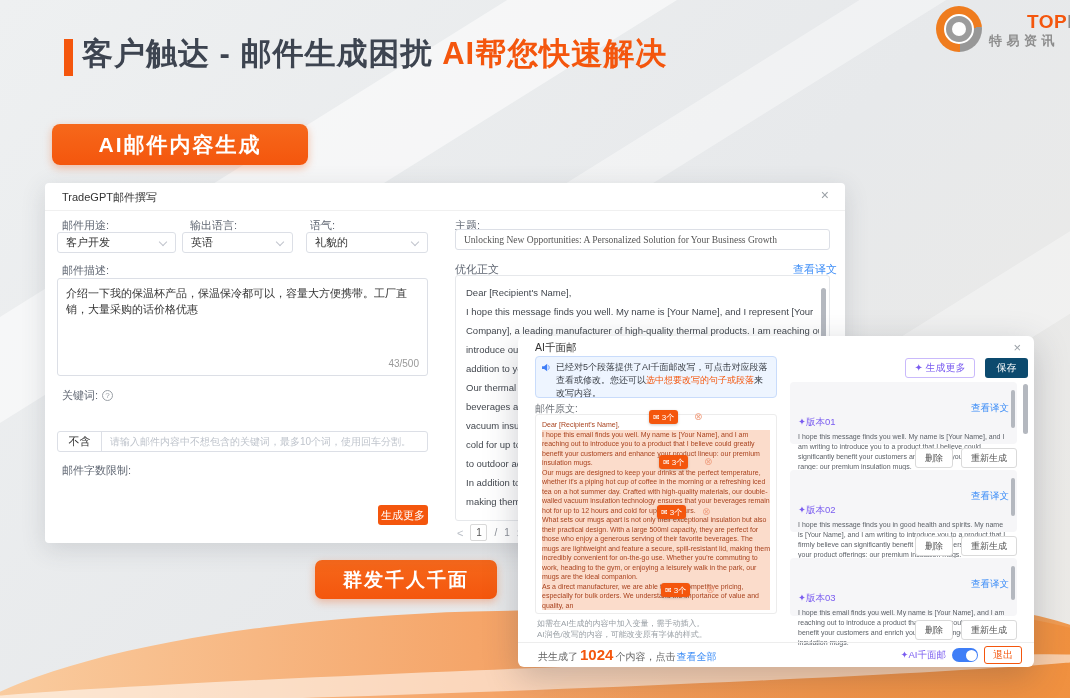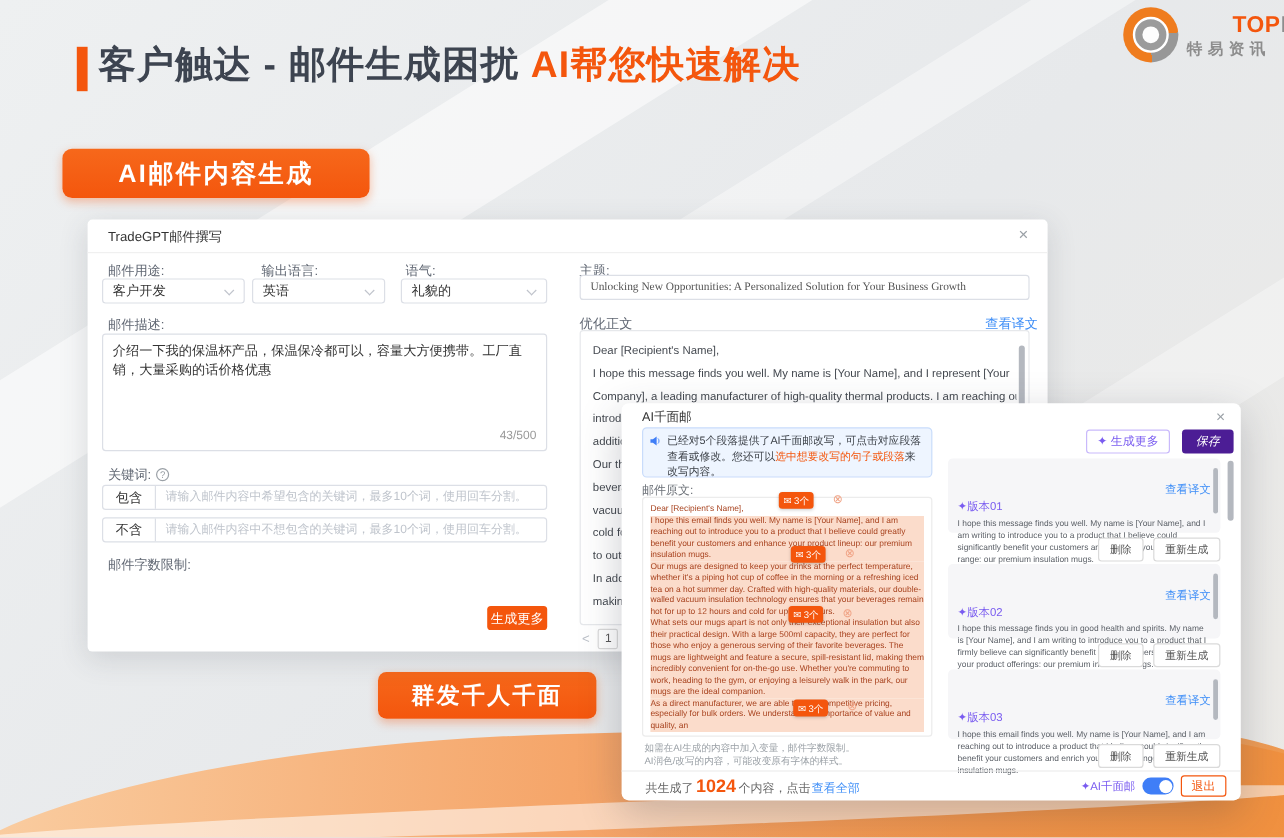--- a/index.html
+++ b/index.html
@@ -39,21 +39,21 @@
   .logo-row2 { font-size:13px; color:#8d8d8d; letter-spacing:4.5px; margin-top:3px; font-weight:bold; }
 
   
   .slide-badge { position:absolute; background:linear-gradient(180deg,#f6681b,#f4560d); color:#fff; font-weight:bold;
                  display:flex; align-items:center; justify-content:center; box-shadow:0 3px 8px rgba(244,86,13,.35); }
   .badge1 { left:52px; top:124px; width:256px; height:41px; border-radius:8px; font-size:21px; letter-spacing:2px; }
   .badge2 { left:315px; top:560px; width:182px; height:39px; border-radius:7px; font-size:19px; letter-spacing:2px; }
 
   
   .dialog { position:absolute; background:#fff; box-shadow:0 6px 24px rgba(60,66,80,.16); }
-  .compose { left:45px; top:183px; width:800px; height:360px; border-radius:4px;margin-left:28px; }
+  .compose { left:45px; top:183px; width:800px; height:360px; border-radius:4px; }
   .dlg-title { position:absolute; left:17px; top:7px; font-size:11px; color:#333; }
   .dlg-close { position:absolute; right:16px; top:5px; font-size:14px; color:#9aa0a6; cursor:pointer; line-height:1; }
   .compose .divider { position:absolute; left:0; right:0; top:27px; border-top:1px solid #f0f0f0; }
   .f-label { position:absolute; font-size:11px; color:#5f6672; }
   .sel { position:absolute; height:21px; border:1px solid #dcdfe6; border-radius:3px; background:#fff;
          font-size:11px; color:#333; display:flex; align-items:center; padding:0 8px; cursor:pointer; }
   .chev { width:6px; height:6px; border-right:1.4px solid #c0c4cc; border-bottom:1.4px solid #c0c4cc;
           transform:rotate(45deg); position:absolute; right:9px; top:6px; }
   .desc-box { position:absolute; left:12px; top:95px; width:371px; height:98px; border:1px solid #dcdfe6; border-radius:3px;
               font-size:11px; color:#333; padding:6px 8px; line-height:16px; }
@@ -95,21 +95,21 @@
   .orig-block p.hl { background:#fbdccb; }
   .mail-badge { position:absolute; height:14px; background:#f4560d; border-radius:3px; color:#fff; font-size:8px;
                 display:flex; align-items:center; gap:2px; padding:0 4px; cursor:pointer; box-shadow:0 1px 3px rgba(0,0,0,.2); }
   .mail-badge .env { font-size:8px; }
   .badge-x { position:absolute; font-size:10px; color:#f0a284; line-height:1; cursor:pointer; }
   .notes { position:absolute; left:19px; top:282px; font-size:8px; color:#9aa0a6; line-height:11px; }
 
   .ov-gen { position:absolute; left:387px; top:22px; width:70px; height:20px; border:1px solid #c9b9fb; border-radius:3px;
             background:#fff; color:#7a5cf0; font-size:10px; cursor:pointer; }
   .ov-save { position:absolute; left:467px; top:22px; width:43px; height:20px; border:0; border-radius:3px;
-             background:#4c1d95; color:#fff; font-size:10px; cursor:pointer;font-style:italic; }
+             background:#0c4a6e; color:#fff; font-size:10px; cursor:pointer; }
   .vcard { position:absolute; left:272px; width:227px; background:#f6f6f8; border-radius:4px; padding:5px 8px; }
   .vcard-head { display:flex; justify-content:space-between; align-items:center; }
   .vcard-label { font-size:9.5px; color:#7a5cf0;margin-top:29px; }
   .vcard-link { font-size:9.5px; }
   .vcard-text { margin-top:3px; font-size:7px; line-height:10px; color:#5a5f66; }
   .vbtns { position:absolute; left:272px; width:227px; display:flex; justify-content:flex-end; gap:8px; }
   .vbtn { height:20px; padding:0 9px; background:#fff; border:1px solid #dadada; border-radius:3px; font-size:9px; color:#555; cursor:pointer; }
   .ov-divider { position:absolute; left:0; right:0; top:306px; border-top:1px solid #ededed; }
   .ov-footer { position:absolute; left:0; right:0; top:307px; height:24px; display:flex; align-items:center;
                justify-content:space-between; padding:0 12px 0 20px; }
@@ -177,24 +177,20 @@
     <div class="f-label" style="left:17px;top:80px;">邮件描述:</div>
     <div class="desc-box">
       <span>介绍一下我的保温杯产品，保温保冷都可以，容量大方便携带。工厂直销，大量采购的话价格优惠</span>
       <span class="desc-count">43/500</span>
     </div>
 
     <div class="kw-label">
       <span>关键词:</span>
       <span class="help">?</span>
     </div>
-    <div class="kw-row" style="top:221px;">
-      <div class="kw-addon">包含</div>
-      <input class="kw-input" placeholder="请输入邮件内容中希望包含的关键词，最多10个词，使用回车分割。" style="">
-    </div>
     <div class="kw-row" style="top:248px;">
       <div class="kw-addon">不含</div>
       <input class="kw-input" placeholder="请输入邮件内容中不想包含的关键词，最多10个词，使用回车分割。" style="">
     </div>
 
     <div class="f-label" style="left:17px;top:280px;">邮件字数限制:</div>
     <button class="gen-btn">生成更多</button>
 
     <div class="f-label" style="left:410px;top:35px;">主题:</div>
     <input class="subject-input" value="Unlocking New Opportunities: A Personalized Solution for Your Business Growth" style="">
@@ -260,21 +256,21 @@
         <span>3个</span>
     </div>
     <span class="badge-x" style="left:184px;top:171px;">⊗</span>
     <div class="mail-badge" style="left:143px;top:247px;">
       <span class="env">✉</span>
         <span>3个</span>
     </div>
     <span class="badge-x" style="left:188px;top:249px;">⊗</span>
 
     <div class="notes">
-      <div>如需在AI生成的内容中加入变量，邮件字数限制。</div>
+      <div>如需在AI生成的内容中加入变量，需手动插入。</div>
       <div>AI润色/改写的内容，可能改变原有字体的样式。</div>
     </div>
 
     <button class="ov-gen"><span>✦</span> <span>生成更多</span></button>
     <button class="ov-save">保存</button>
 
     <div class="vcard" style="top:46px;height:62px;">
       <div class="vcard-head">
         <span class="vcard-label"><span>✦</span><span>版本01</span></span>
         <span class="vcard-link link">查看译文</span>

